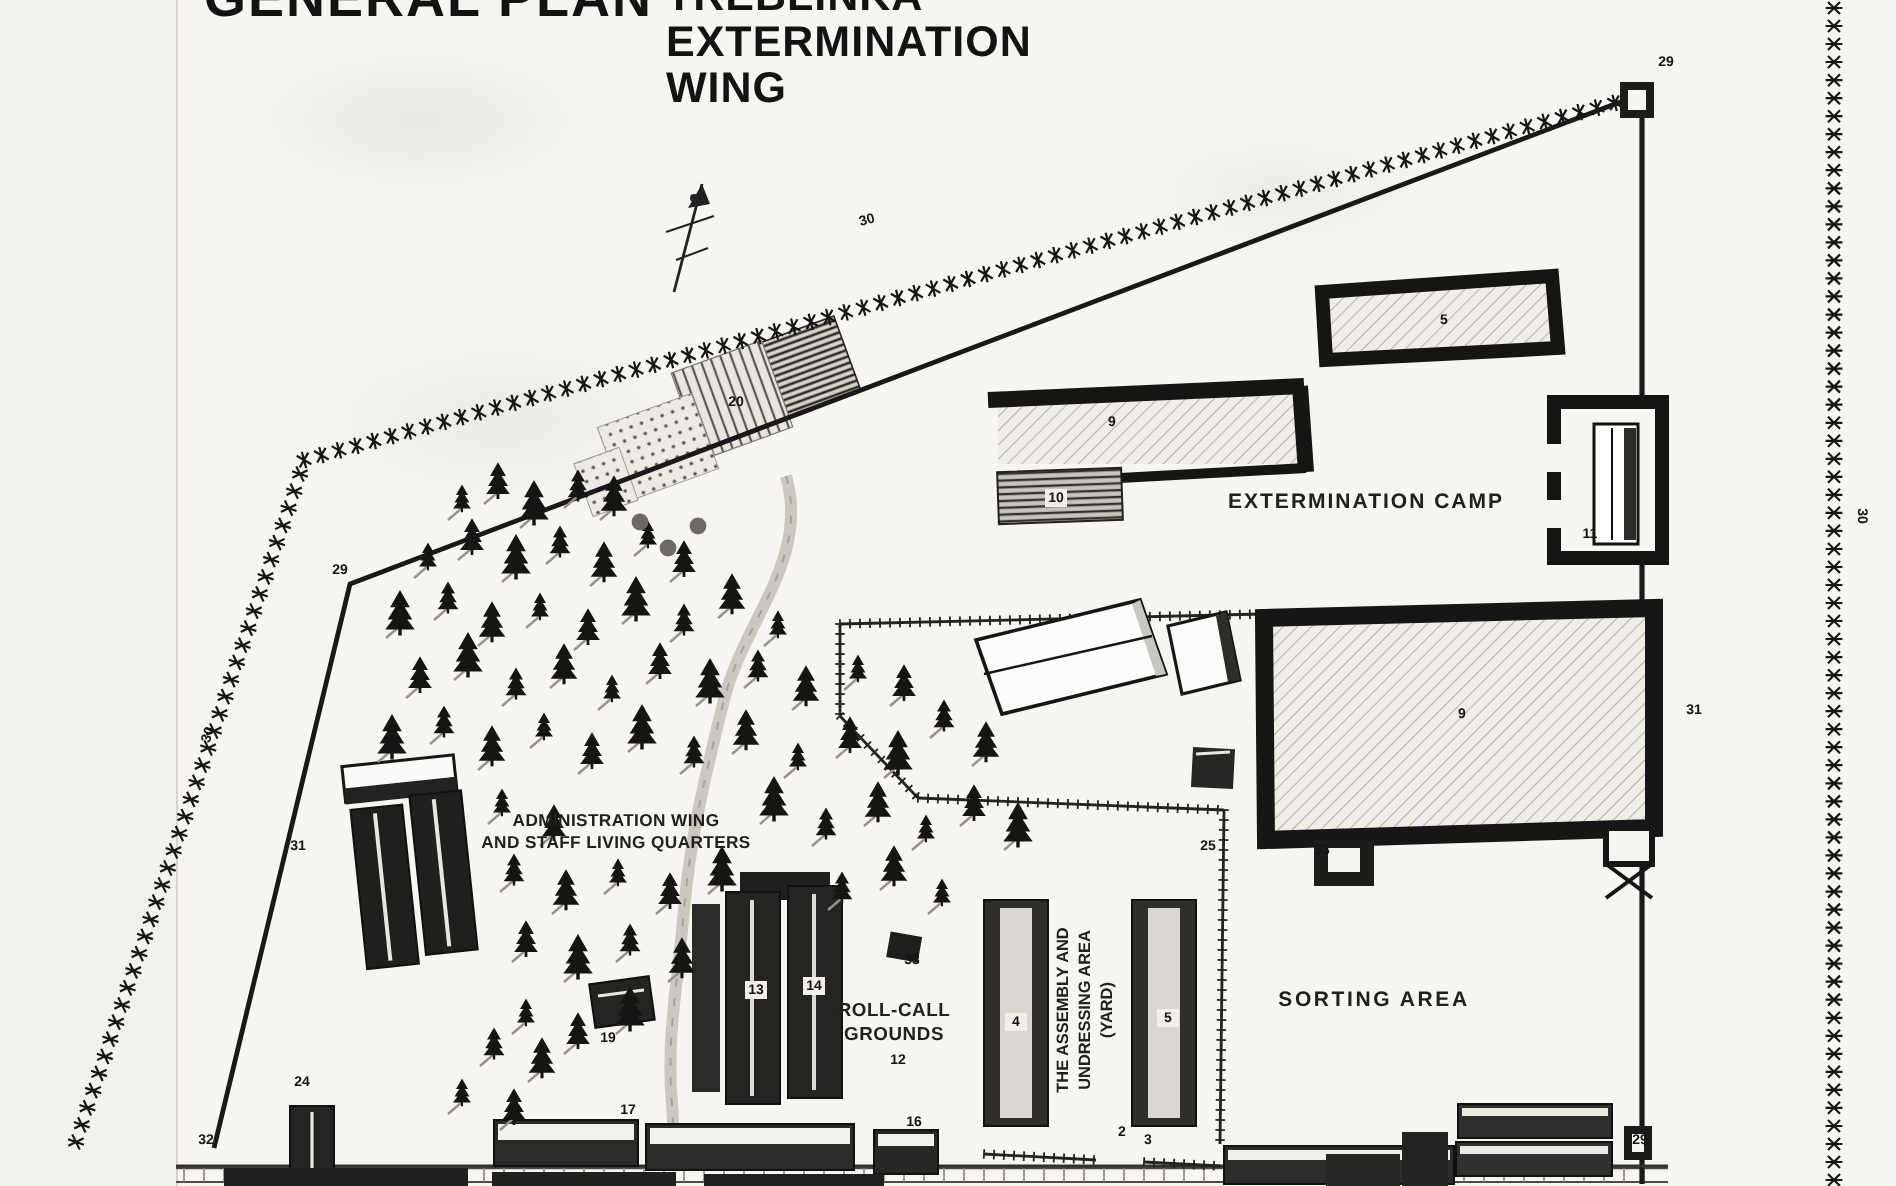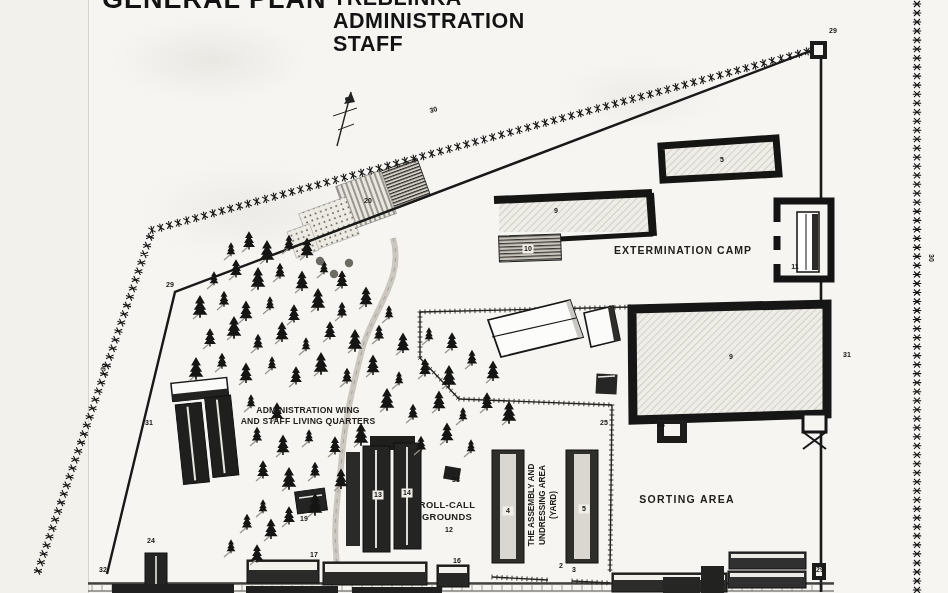--- a/index.html
+++ b/index.html
@@ -734,16 +734,16 @@
       <text text-anchor="middle" font-size="7" font-weight="bold" fill="#141414" transform="translate(820,572)">29</text>
       <text text-anchor="middle" font-size="7" font-weight="bold" fill="#141414" transform="translate(561,568)">2</text>
       <text text-anchor="middle" font-size="7" font-weight="bold" fill="#141414" transform="translate(574,572)">3</text>
       <text text-anchor="middle" font-size="7" font-weight="bold" fill="#141414" transform="translate(314,557)">17</text>
       <text text-anchor="middle" font-size="7" font-weight="bold" fill="#141414" transform="translate(457,563)">16</text>
     </svg>
 
   <div class="title-left">GENERAL PLAN</div>
   <div class="title-right">
     <div>TREBLINKA</div>
-    <div>ADMINISTRATION</div>
-    <div>STAFF</div>
+    <div>EXTERMINATION</div>
+    <div>WING</div>
   </div>
 </div>
 
 </body></html>

